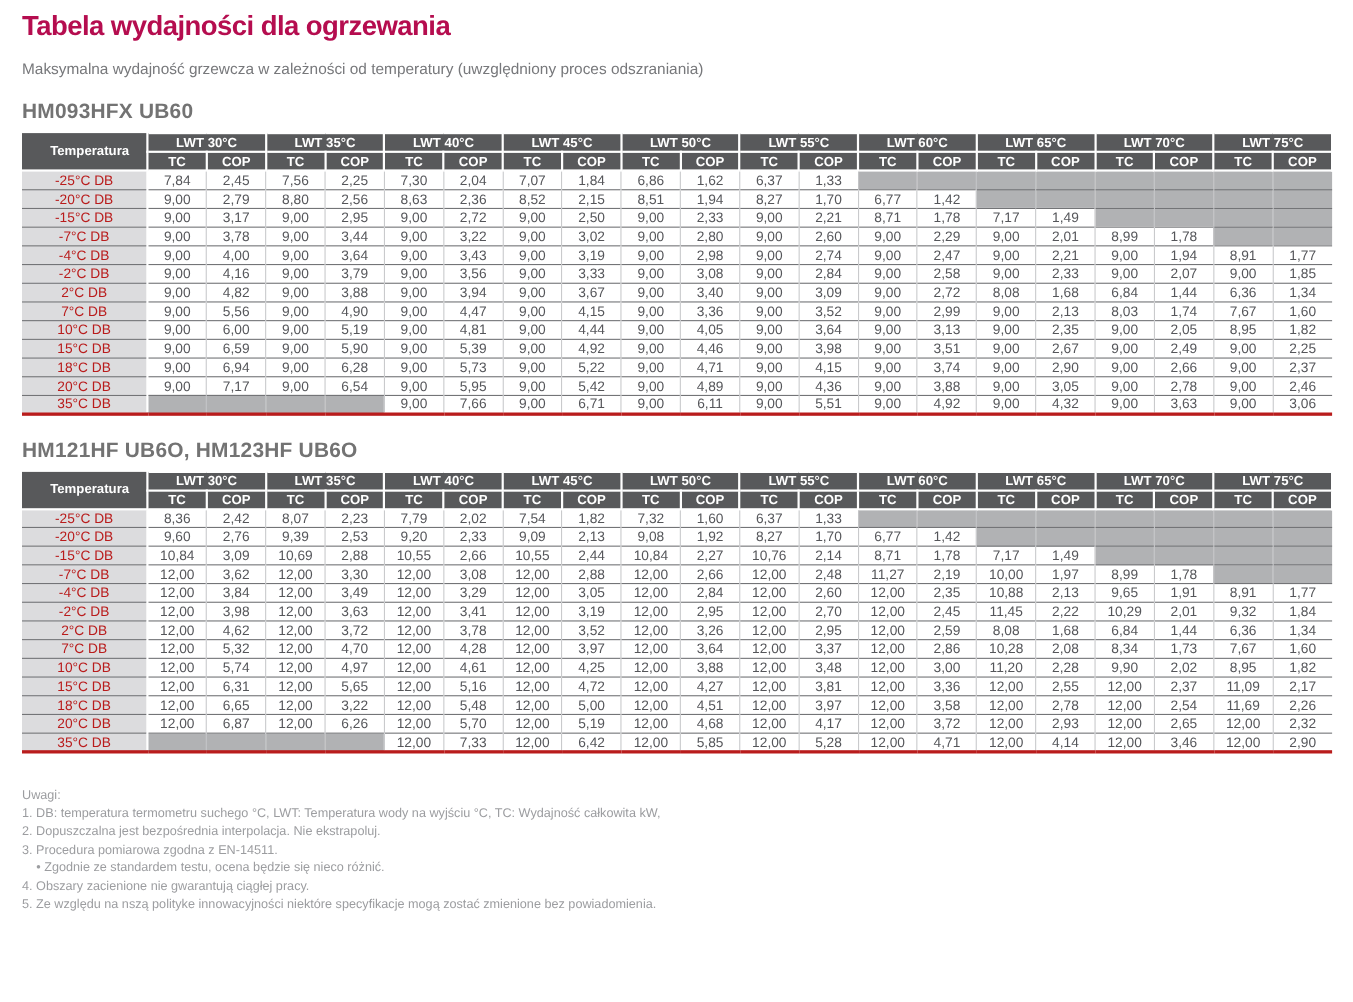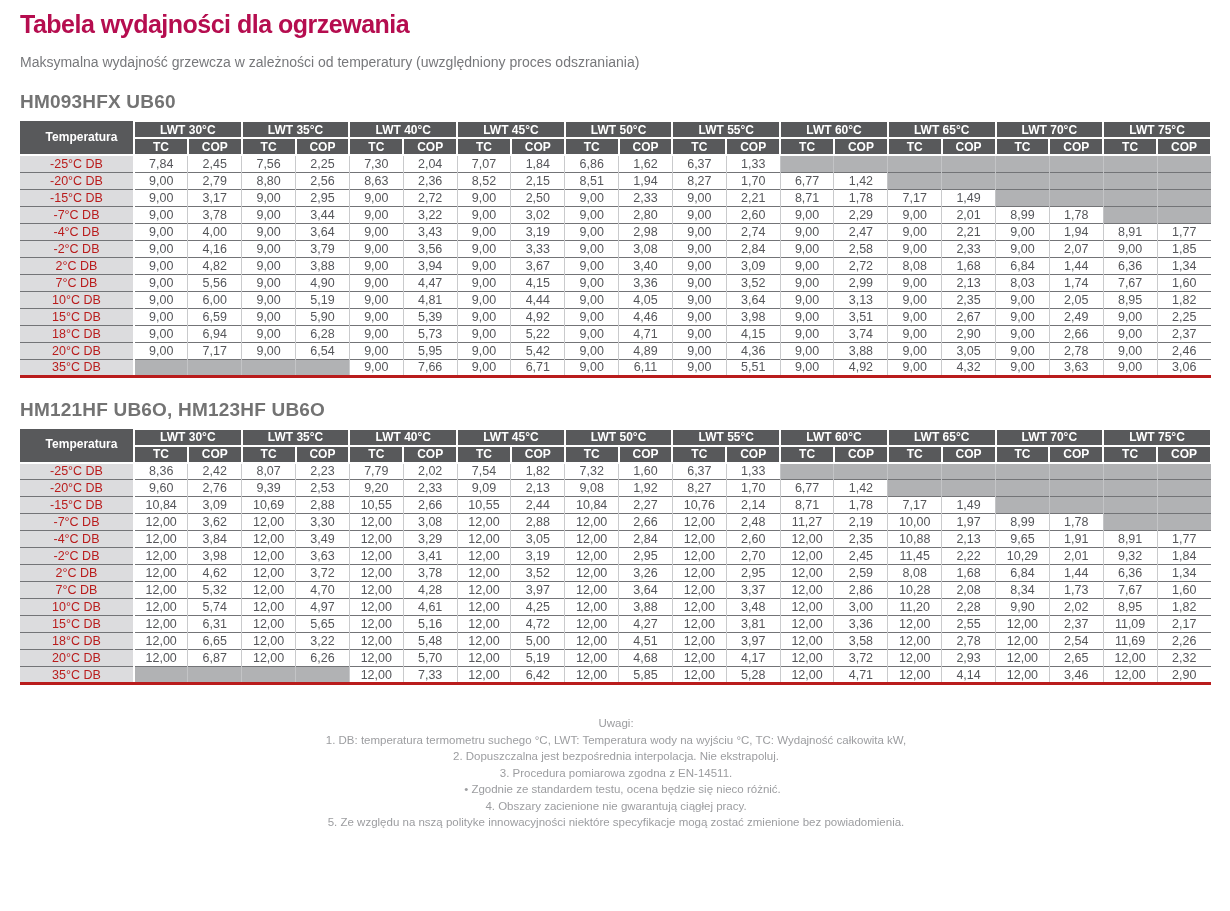--- a/index.html
+++ b/index.html
@@ -66,21 +66,21 @@
   table.cap tbody td.lbl {
     background: #dcdcde;
     color: #b91c1c;
     border-right: 2px solid #ffffff;
   }
   table.cap tbody td.val { background: #ffffff; border-left: 1px solid #c9cacc; }
   table.cap tbody td.shaded { background: #b1b2b4; border-left: 1px solid #c3c4c6; }
   table.cap tbody td.first-after-label { border-left: none; }
   table.cap tbody tr.last td { border-bottom: 3px solid #b91c1c; text-align: center; }
 
-  .notes { margin-top: 30px; font-size: 11.5px; line-height: 16.5px; color: #9c9da0; text-align: center; }
+  .notes { margin-top: 30px; font-size: 11.5px; line-height: 16.5px; color: #9c9da0; }
   .note-line { margin: 0; }
   .note-line.indent { padding-left: 13px; }
 </style>
 </head>
 <body>
 
 <div class="page">
   <h1 class="title">Tabela wydajności dla ogrzewania</h1>
   <p class="subtitle">Maksymalna wydajność grzewcza w zależności od temperatury (uwzględniony proces odszraniania)</p>
 

